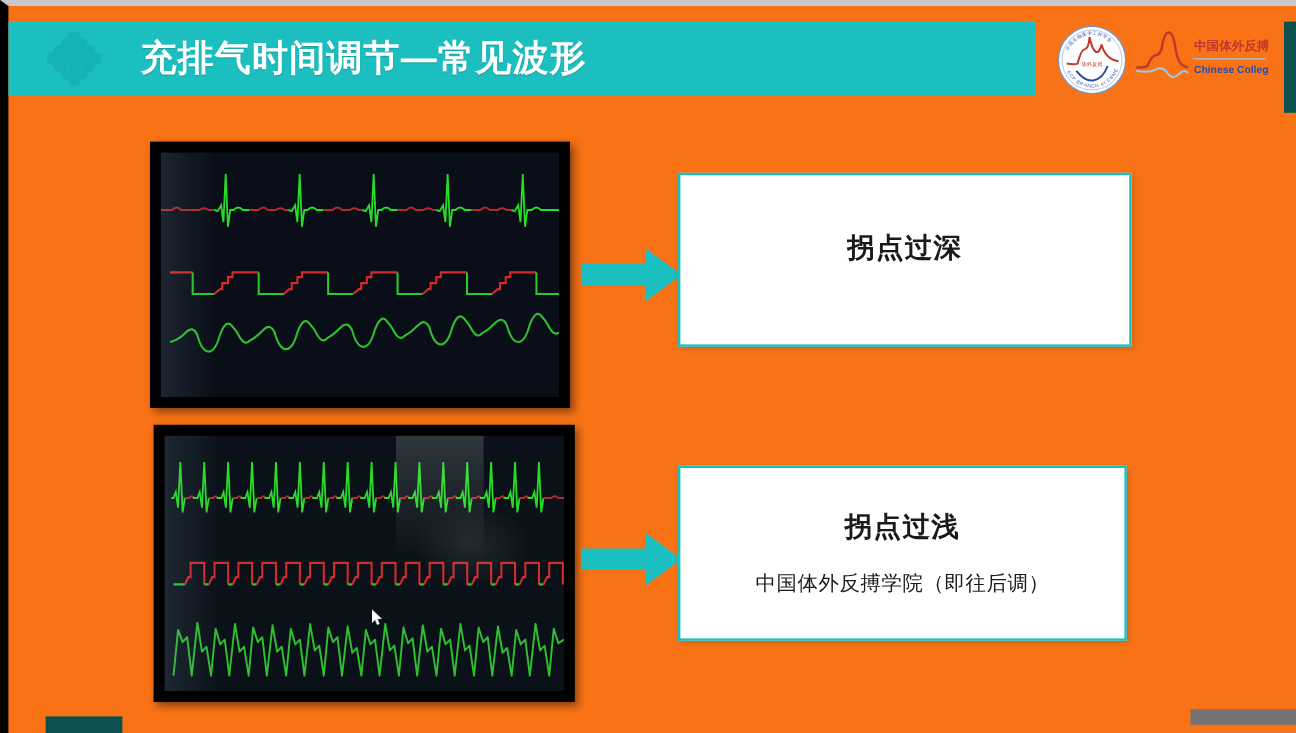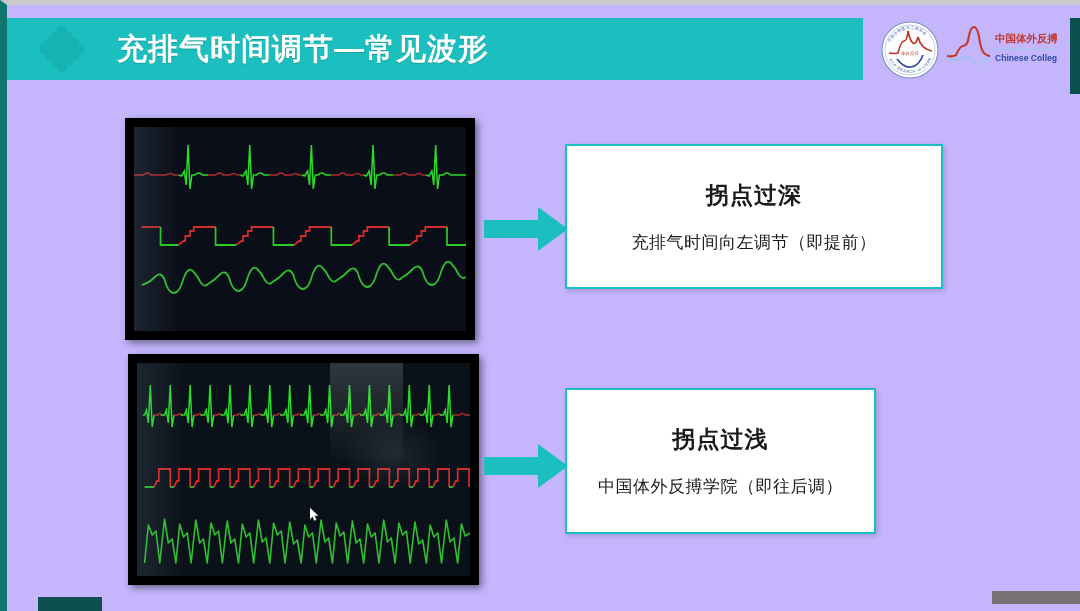--- a/index.html
+++ b/index.html
@@ -5,22 +5,22 @@
   html,body{margin:0;padding:0;}
   body{
     width:1080px;height:611px;
     background:#ffffff;
     font-family:"Liberation Sans","DejaVu Sans",sans-serif;
     overflow:hidden;
     position:relative;
   }
   .slide{
     position:absolute;inset:0;
-    background:#c4b5fd;
-    border-left:7px solid #0f766e;
+    background:#f97316;
+    border-left:7px solid #000000;
     border-top:5px solid #c9c9c9;
     box-sizing:border-box;
   }
 
   
   .header-bar{
     position:absolute;left:0px;top:13px;
     width:856px;height:62px;
     background:#1CBFBF;
     overflow:hidden;
@@ -86,21 +86,21 @@
   .callout{
     position:absolute;
     border:2px solid #1CBFBF;
     background:#ffffff;
     box-sizing:border-box;
     display:flex;flex-direction:column;
     align-items:center;justify-content:center;
     box-shadow:2px 2px 5px rgba(0,0,0,.16);
   }
   #callout-1{left:558px;top:139px;width:378px;height:145px;}
-  #callout-2{left:558px;top:383px;width:311px;height:146px;}
+  #callout-2{left:558px;top:383px;width:374px;height:146px;}
   .callout .c-title{
     font-size:23px;font-weight:bold;color:#1a1a1a;
     margin-bottom:20px;letter-spacing:1px;
   }
   .callout .c-sub{
     font-size:17px;color:#1a1a1a;letter-spacing:.5px;
   }
 
   
   .arrow{position:absolute;}
@@ -326,21 +326,20 @@
     </svg>
   </div>
   <div class="arrow" id="arrow-2">
     <svg viewBox="0 0 85 48">
       <path d="M0 15 L54 15 L54 2 L84 24 L54 46 L54 33 L0 33 Z" fill="#1CBFBF"></path>
     </svg>
   </div>
 
   <div class="callout" id="callout-1">
     <div class="c-title">拐点过深</div>
-    <div class="c-sub">充排气时间向左调节（即提前）</div>
   </div>
 
   <div class="callout" id="callout-2">
     <div class="c-title">拐点过浅</div>
     <div class="c-sub">中国体外反搏学院（即往后调）</div>
   </div>
 
   <div class="footer-left"></div>
   <div class="footer-right"></div>
 

